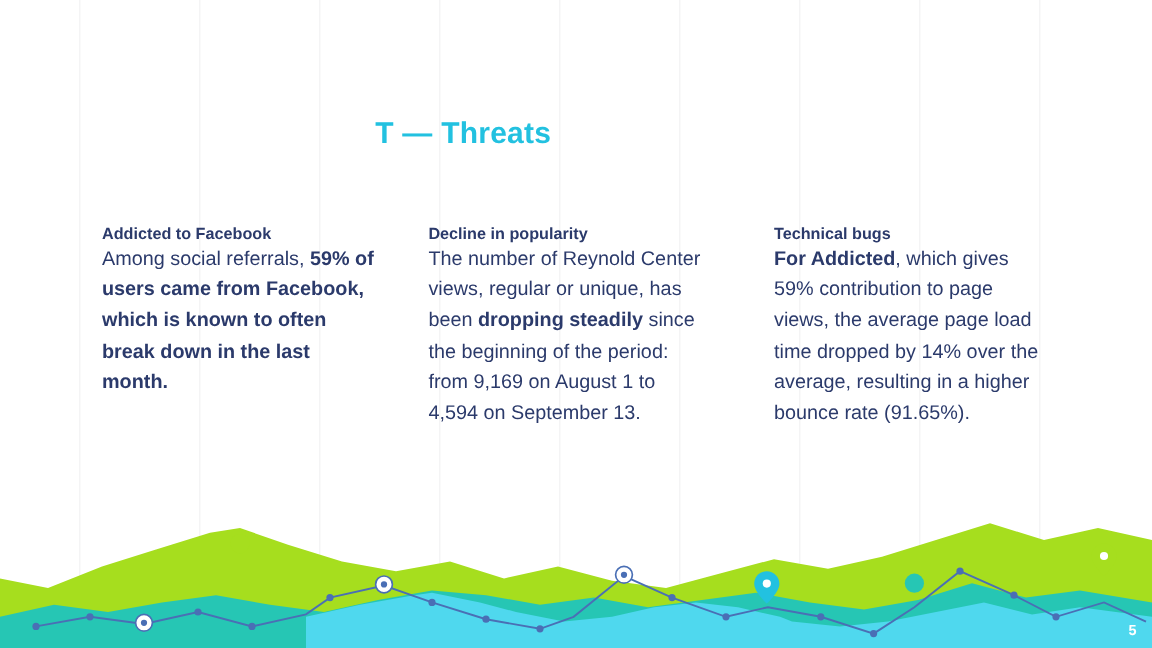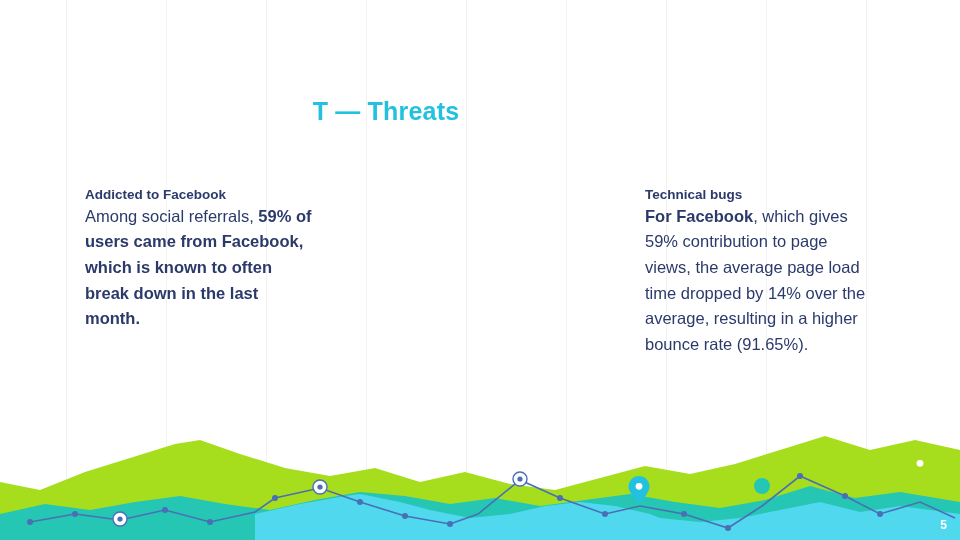--- a/index.html
+++ b/index.html
@@ -114,25 +114,27 @@
   <div class="title">T — Threats</div>
 
   <div class="columns">
 
     <div class="col c0">
       <div class="col-head">Addicted to Facebook</div>
       <div class="col-body">Among social referrals, <b>59% of users came from Facebook, which is known to often break down in the last month.</b></div>
     </div>
 
     <div class="col c1">
+      <div class="col-head">Decline in popularity</div>
+      <div class="col-body">The number of Reynold Center views, regular or unique, has been <b>dropping steadily</b> since the beginning of the period: from 9,169 on August 1 to 4,594 on September 13.</div>
     </div>
 
     <div class="col c2">
       <div class="col-head">Technical bugs</div>
-      <div class="col-body"><b>For Facebook</b>, which gives 59% contribution to page views, the average page load time dropped by 14% over the average, resulting in a higher bounce rate (91.65%).</div>
+      <div class="col-body"><b>For Addicted</b>, which gives 59% contribution to page views, the average page load time dropped by 14% over the average, resulting in a higher bounce rate (91.65%).</div>
     </div>
 
   </div>
 
   <div class="decor">
     <svg width="960" height="130" viewBox="0 0 960 130" xmlns="http://www.w3.org/2000/svg">
 
       <path fill="#A6DE1E" d="M0,72 L40,80 L85,62 L130,48 L175,34 L200,30 L240,44 L285,58 L330,66 L375,58 L420,72 L465,62 L510,74 L555,80 L600,68 L645,56 L690,64 L735,54 L780,40 L825,26 L870,40 L915,30 L960,40 L960,130 L0,130 Z"></path>
 
       <path fill="#26C6B4" d="M0,104 L45,94 L90,100 L135,92 L180,86 L225,94 L270,100 L315,90 L360,82 L405,86 L450,94 L495,88 L540,96 L585,90 L630,84 L675,92 L720,98 L765,90 L810,76 L855,88 L900,82 L960,92 L960,130 L0,130 Z"></path>

